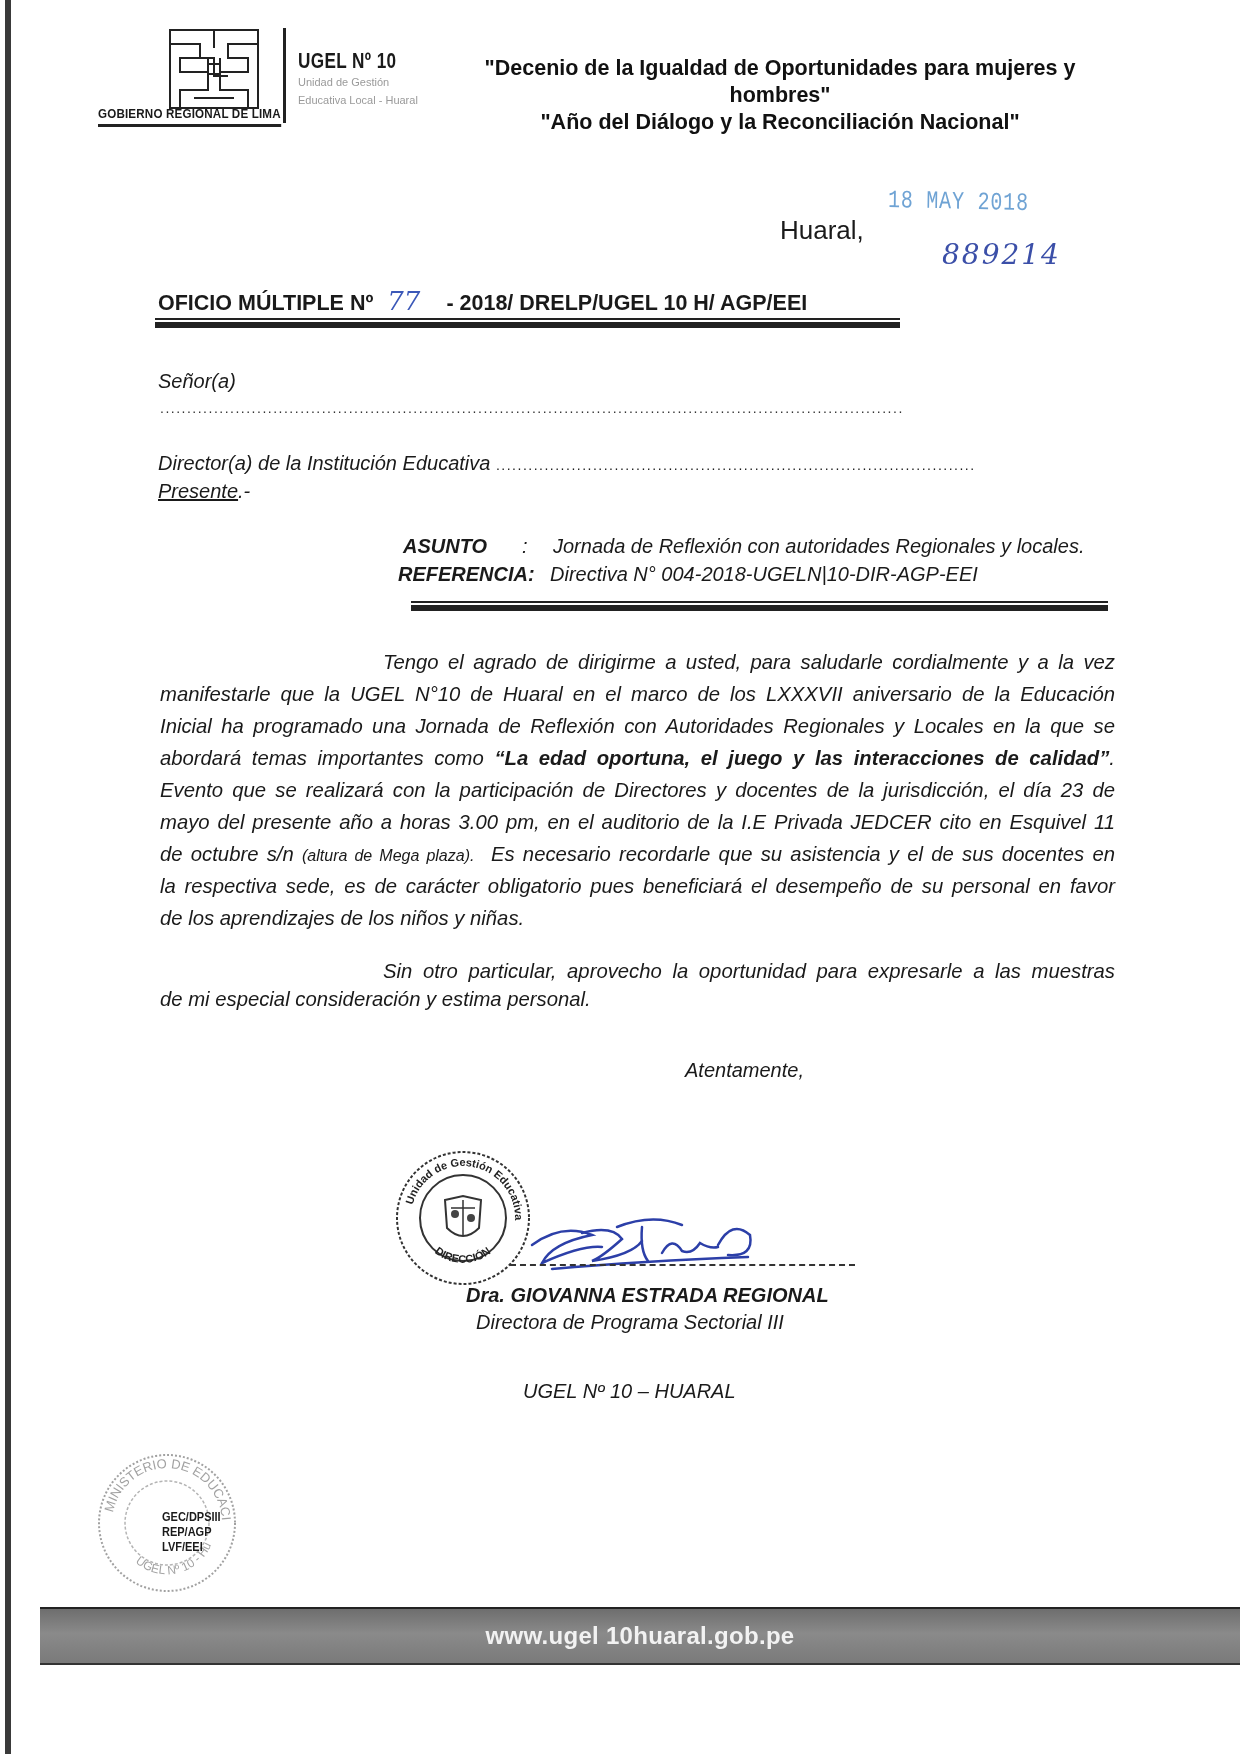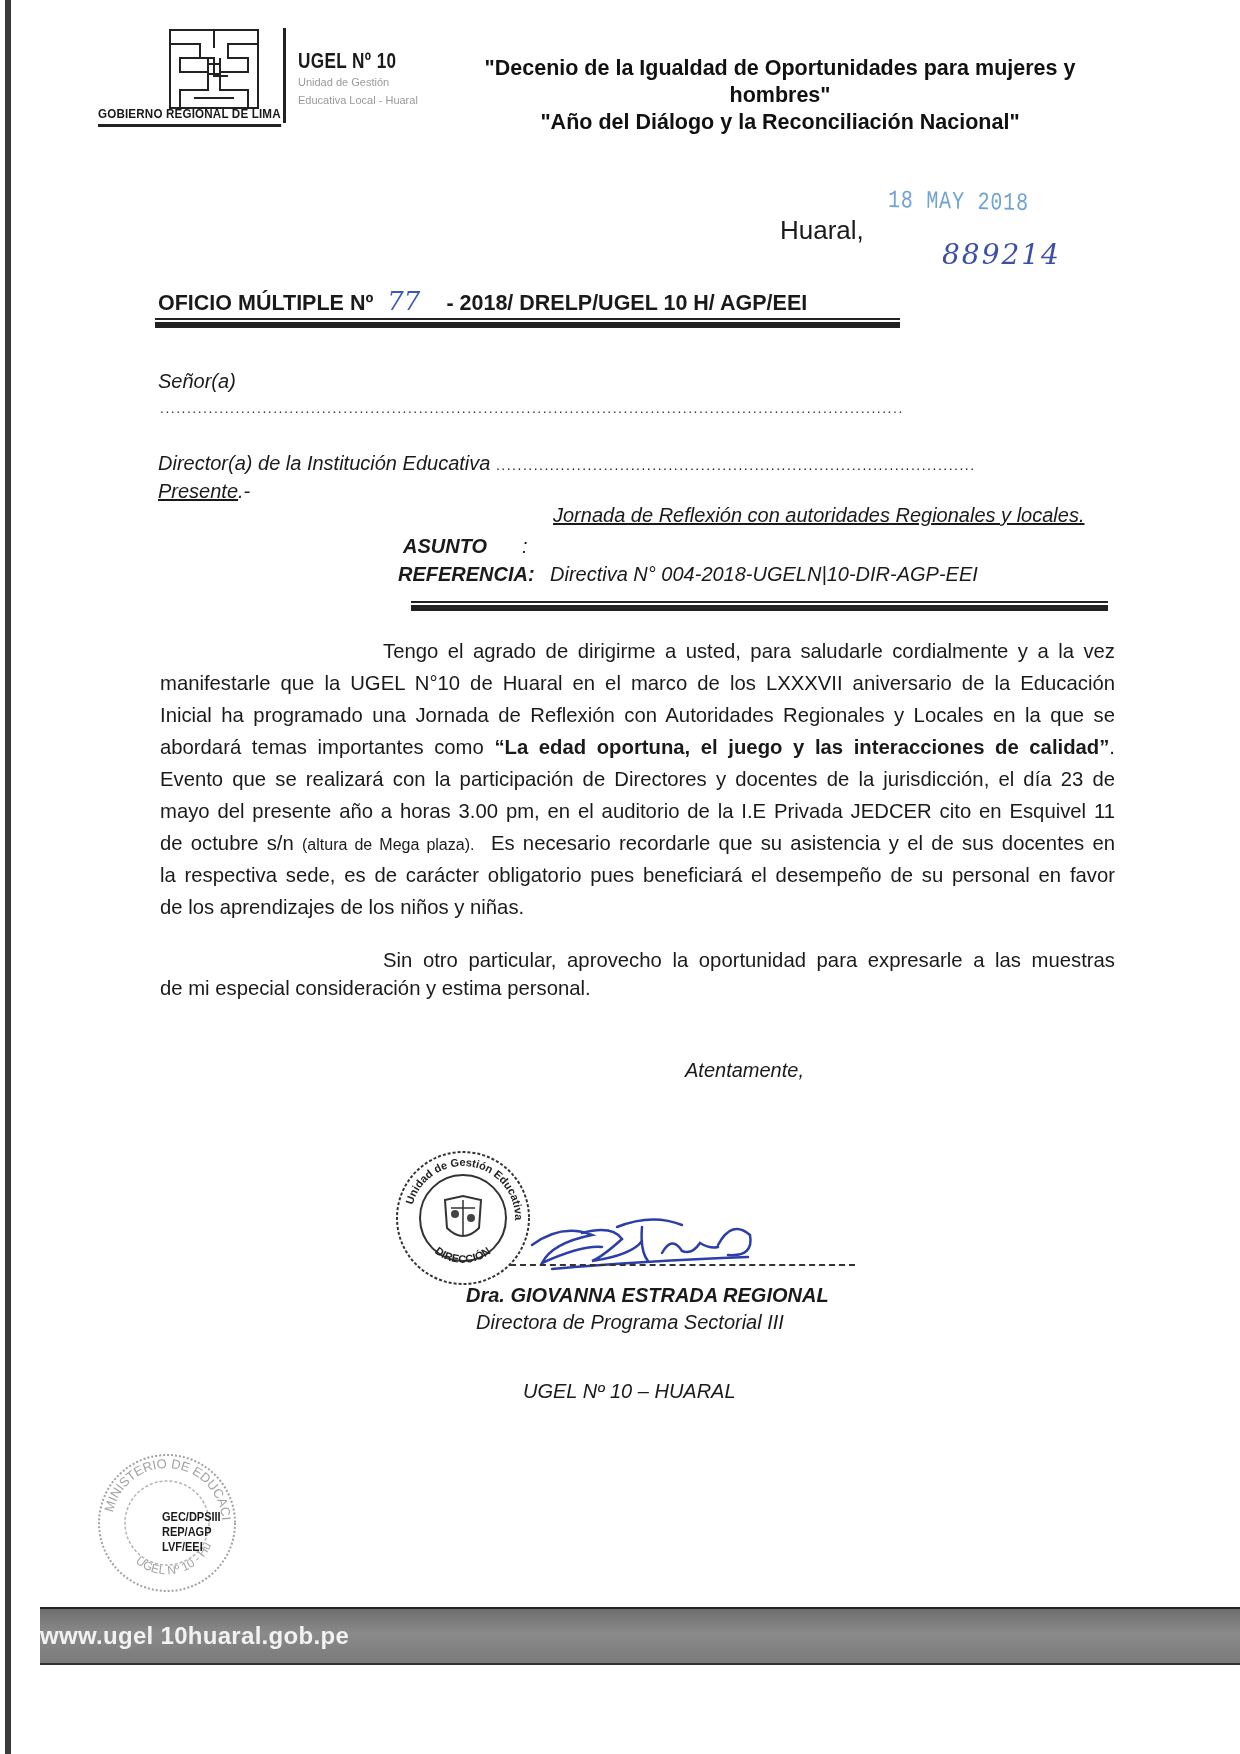--- a/index.html
+++ b/index.html
@@ -22,29 +22,29 @@
   .stamp-num { left:942px; top:238px; font-family:"DejaVu Serif", serif; font-style:italic; font-size:28px; color:#3b4fa8;
                letter-spacing:2px; }
   .oficio { left:158px; top:286px; font-weight:bold; font-size:21.5px; white-space:nowrap;text-align:center; }
   .oficio .hand { font-family:"DejaVu Serif", serif; font-style:italic; color:#3b58b8; font-weight:normal; font-size:26px; margin:0 26px 0 14px; }
   .rule-thin { background:#222; height:2px; }
   .rule-thick { background:#222; height:6px; }
   .italic { font-family:"Liberation Sans", sans-serif; font-style:italic; font-size:20px; white-space:nowrap; }
   .dots { left:160px; width:745px; overflow:hidden; white-space:nowrap; letter-spacing:1.5px; font-size:14px; color:#333; }
   .ref-label { font-style:italic; font-weight:bold; font-size:20px; }
   .ref-val { font-style:italic; font-size:20px; white-space:nowrap; }
-  .body-line { left:160px; width:955px; font-size:20.3px; text-align:justify; text-align-last:justify; white-space:nowrap; }
+  .body-line { left:160px; width:955px; font-style:italic; font-size:20.3px; text-align:justify; text-align-last:justify; white-space:nowrap;margin-top:11px; }
   .body-line.last { text-align-last:left; }
   .sig-line { border-top:2px dashed #333; }
   .sig-name { font-style:italic; font-weight:bold; font-size:20px; white-space:nowrap; }
   .sig-sub { font-style:italic; font-size:20px; white-space:nowrap; }
   .footer-band { left:40px; top:1607px; width:1200px; height:54px;
                  background:linear-gradient(180deg,#6e6e6e 0%,#8a8a8a 45%,#7a7a7a 100%);
                  border-top:2px solid #222; border-bottom:2px solid #333; }
-  .footer-text { width:100%; line-height:54px; color:#f2f2f2; font-size:24px; font-weight:bold; letter-spacing:0.3px; }
+  .footer-text { width:100%; text-align:center; line-height:54px; color:#f2f2f2; font-size:24px; font-weight:bold; letter-spacing:0.3px; }
   .seal-text { font-family:"Liberation Sans", sans-serif; font-weight:bold; font-size:11px; fill:#222; }
   .initials { left:162px; top:1510px; font-weight:bold; font-size:12.5px; line-height:15px; color:#1a1a1a; transform:scaleX(0.88); transform-origin:left; }
 </style>
 </head>
 <body>
 
 <div class="abs left-edge"></div>
 
 <div class="abs logo-box">
   <svg width="128" height="84" viewBox="0 0 128 84" fill="none" stroke="#222" stroke-width="2">
@@ -82,21 +82,21 @@
 <div class="abs italic" style="left:158px; top:452px;">
   <span>Director(a) de la Institución Educativa</span>
   <span style="font-size:14px; letter-spacing:1.5px; font-style:normal;">.........................................................................................</span>
 </div>
 <div class="abs italic" style="left:158px; top:480px;">
   <span style="text-decoration:underline;text-align:center;">Presente</span><span>.-</span>
 </div>
 
 <div class="abs ref-label" style="left:403px; top:535px;">ASUNTO</div>
 <div class="abs ref-val" style="left:522px; top:535px;">:</div>
-<div class="abs ref-val" style="left:553px; top:504px;text-decoration:underline;">Jornada de Reflexión con autoridades Regionales y locales.</div>
+<div class="abs ref-val" style="left:553px; top:535px;">Jornada de Reflexión con autoridades Regionales y locales.</div>
 <div class="abs ref-label" style="left:398px; top:563px;">REFERENCIA:</div>
 <div class="abs ref-val" style="left:550px; top:563px;">Directiva N° 004-2018-UGELN|10-DIR-AGP-EEI</div>
 <div class="abs rule-thin" style="left:411px; top:601px; width:697px;"></div>
 <div class="abs rule-thick" style="left:411px; top:605px; width:697px;"></div>
 
 <div class="abs body-line" style="top:640px; left:383px; width:732px;">Tengo el agrado de dirigirme a usted, para saludarle cordialmente y a la vez</div>
 <div class="abs body-line" style="top:672px;">manifestarle que la UGEL N°10 de Huaral en el marco de los LXXXVII aniversario de la Educación</div>
 <div class="abs body-line" style="top:704px;">Inicial ha programado una Jornada de Reflexión con Autoridades Regionales y Locales en la que se</div>
 <div class="abs body-line" style="top:736px;">
   <span>abordará temas importantes como </span><b>“La edad oportuna, el juego y las interacciones de calidad”</b><span>.</span>

